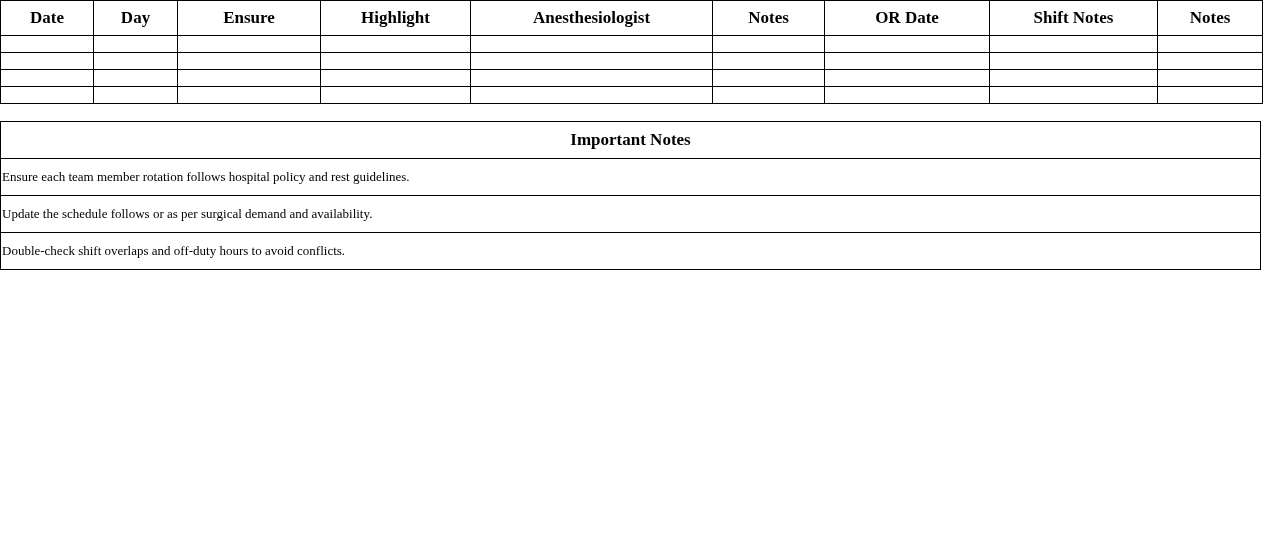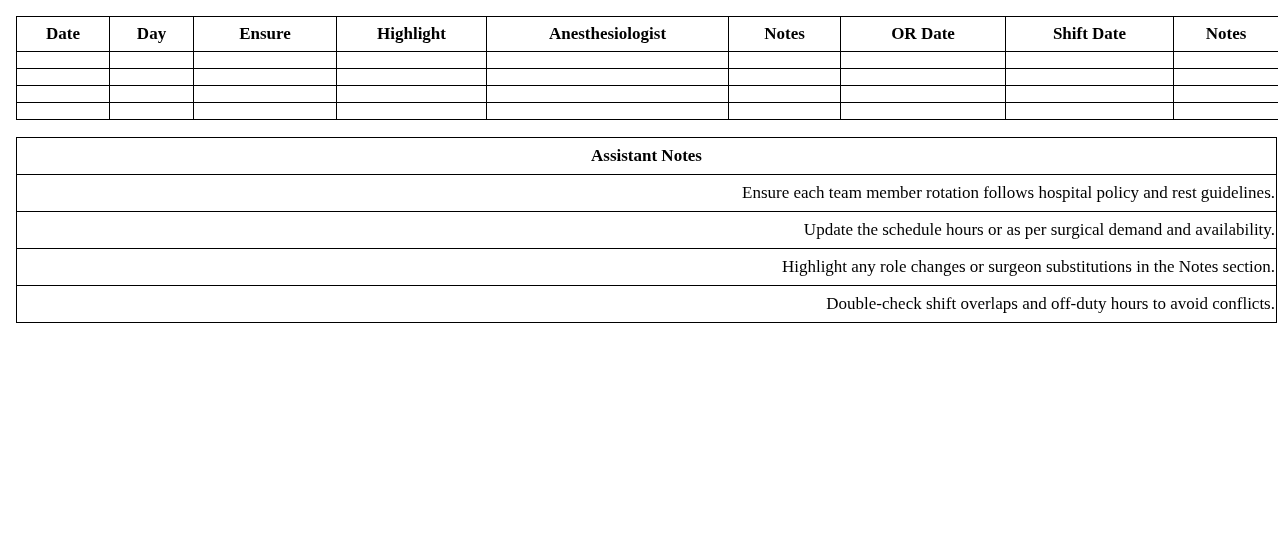--- a/index.html
+++ b/index.html
@@ -8,21 +8,21 @@
     background: #ffffff;
   }
   body {
     width: 1278px;
     height: 550px;
     font-family: "Liberation Serif", "DejaVu Serif", serif;
     color: #000000;
     overflow: hidden;
   }
   .page {
-    padding: 16px;
+    padding: 0;
     box-sizing: border-box;
   }
   table {
     border-collapse: collapse;
     table-layout: fixed;
   }
   th, td {
     border: 1px solid #000000;
     overflow: hidden;
     white-space: nowrap;
@@ -62,23 +62,23 @@
   }
   .notes-table th {
     height: 34px;
     font-size: 17px;
     font-weight: bold;
     text-align: center;
     vertical-align: middle;
   }
   .notes-table td {
     height: 34px;
-    font-size: 17px;
+    font-size: 13px;
     font-weight: normal;
-    text-align: right;
+    text-align: left;
     vertical-align: middle;
   }
 </style>
 </head>
 <body>
 
 <div class="page">
 
   <table class="schedule-table">
     <colgroup>
@@ -94,21 +94,21 @@
     </colgroup>
     <thead>
       <tr>
         <th>Date</th>
         <th>Day</th>
         <th>Ensure</th>
         <th>Highlight</th>
         <th>Anesthesiologist</th>
         <th>Notes</th>
         <th>OR Date</th>
-        <th>Shift Date</th>
+        <th>Shift Notes</th>
         <th>Notes</th>
       </tr>
     </thead>
     <tbody>
       <tr>
         <td></td>
         <td></td>
         <td></td>
         <td></td>
         <td></td>
@@ -149,32 +149,29 @@
         <td></td>
         <td></td>
         <td></td>
       </tr>
     </tbody>
   </table>
 
   <table class="notes-table">
     <thead>
       <tr>
-        <th>Assistant Notes</th>
+        <th>Important Notes</th>
       </tr>
     </thead>
     <tbody>
       <tr>
         <td>Ensure each team member rotation follows hospital policy and rest guidelines.</td>
       </tr>
       <tr>
-        <td>Update the schedule hours or as per surgical demand and availability.</td>
-      </tr>
-      <tr>
-        <td>Highlight any role changes or surgeon substitutions in the Notes section.</td>
+        <td>Update the schedule follows or as per surgical demand and availability.</td>
       </tr>
       <tr>
         <td>Double-check shift overlaps and off-duty hours to avoid conflicts.</td>
       </tr>
     </tbody>
   </table>
 
 </div>
 
 </body></html>

